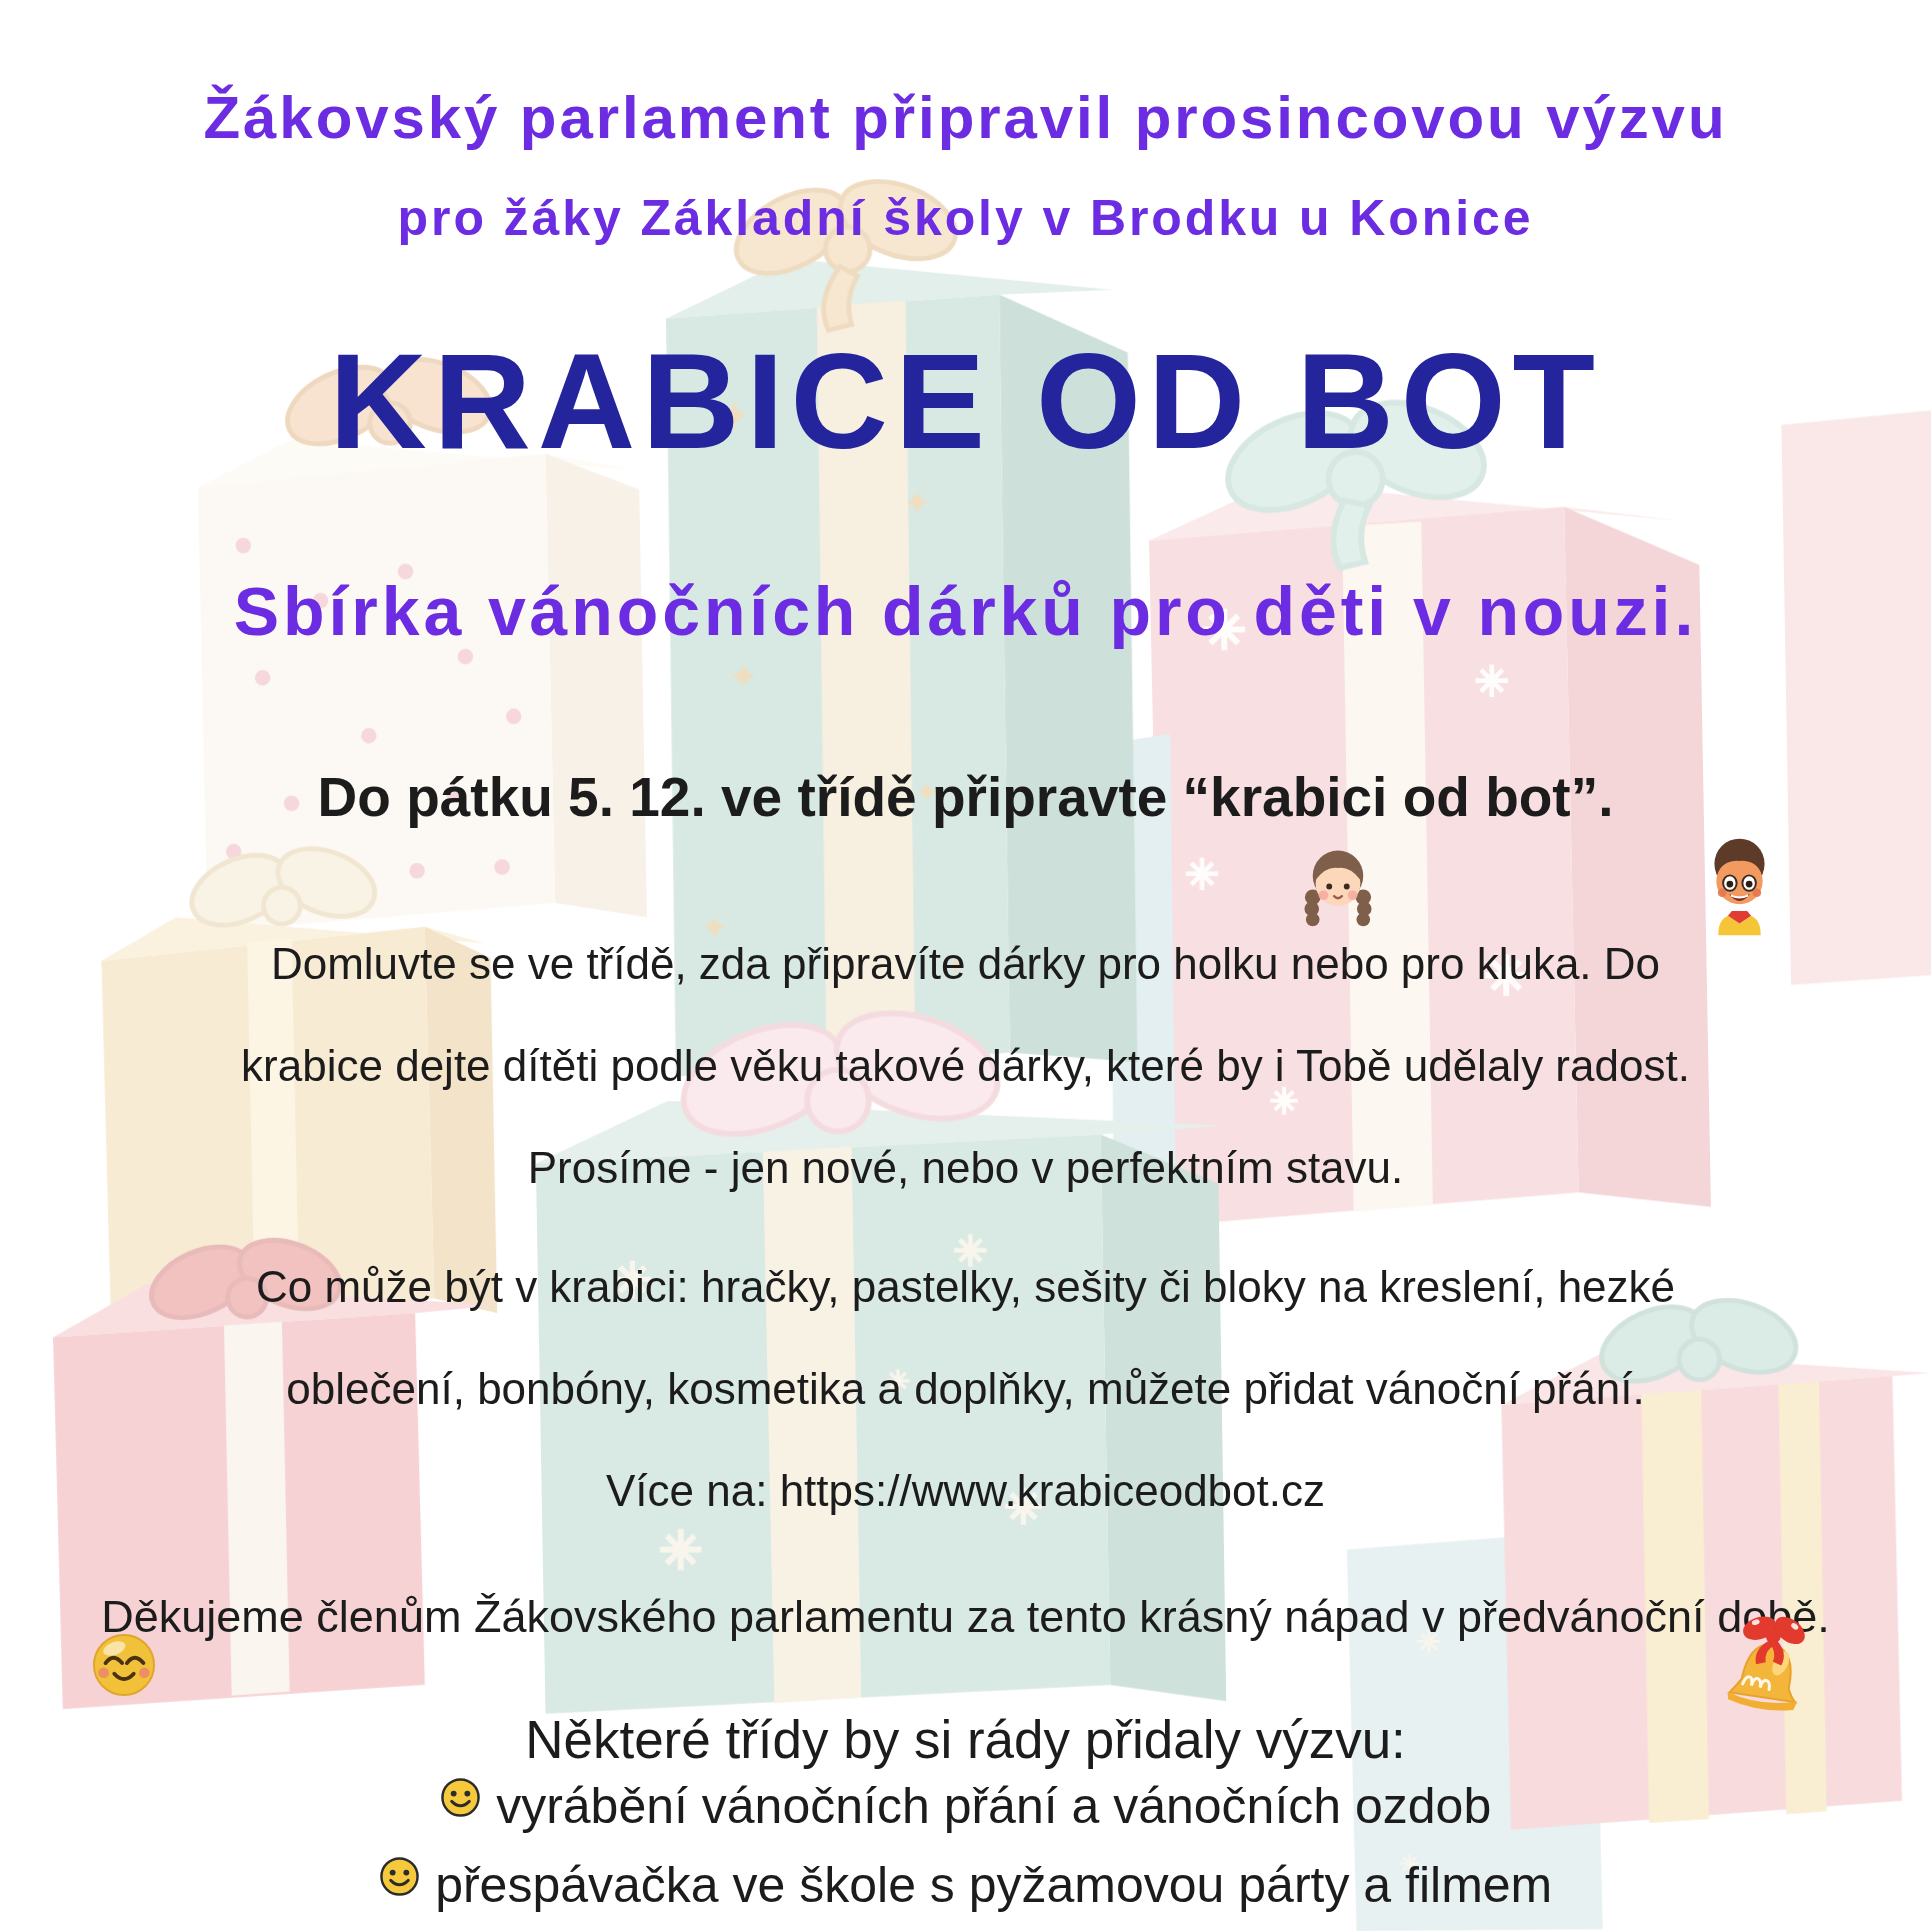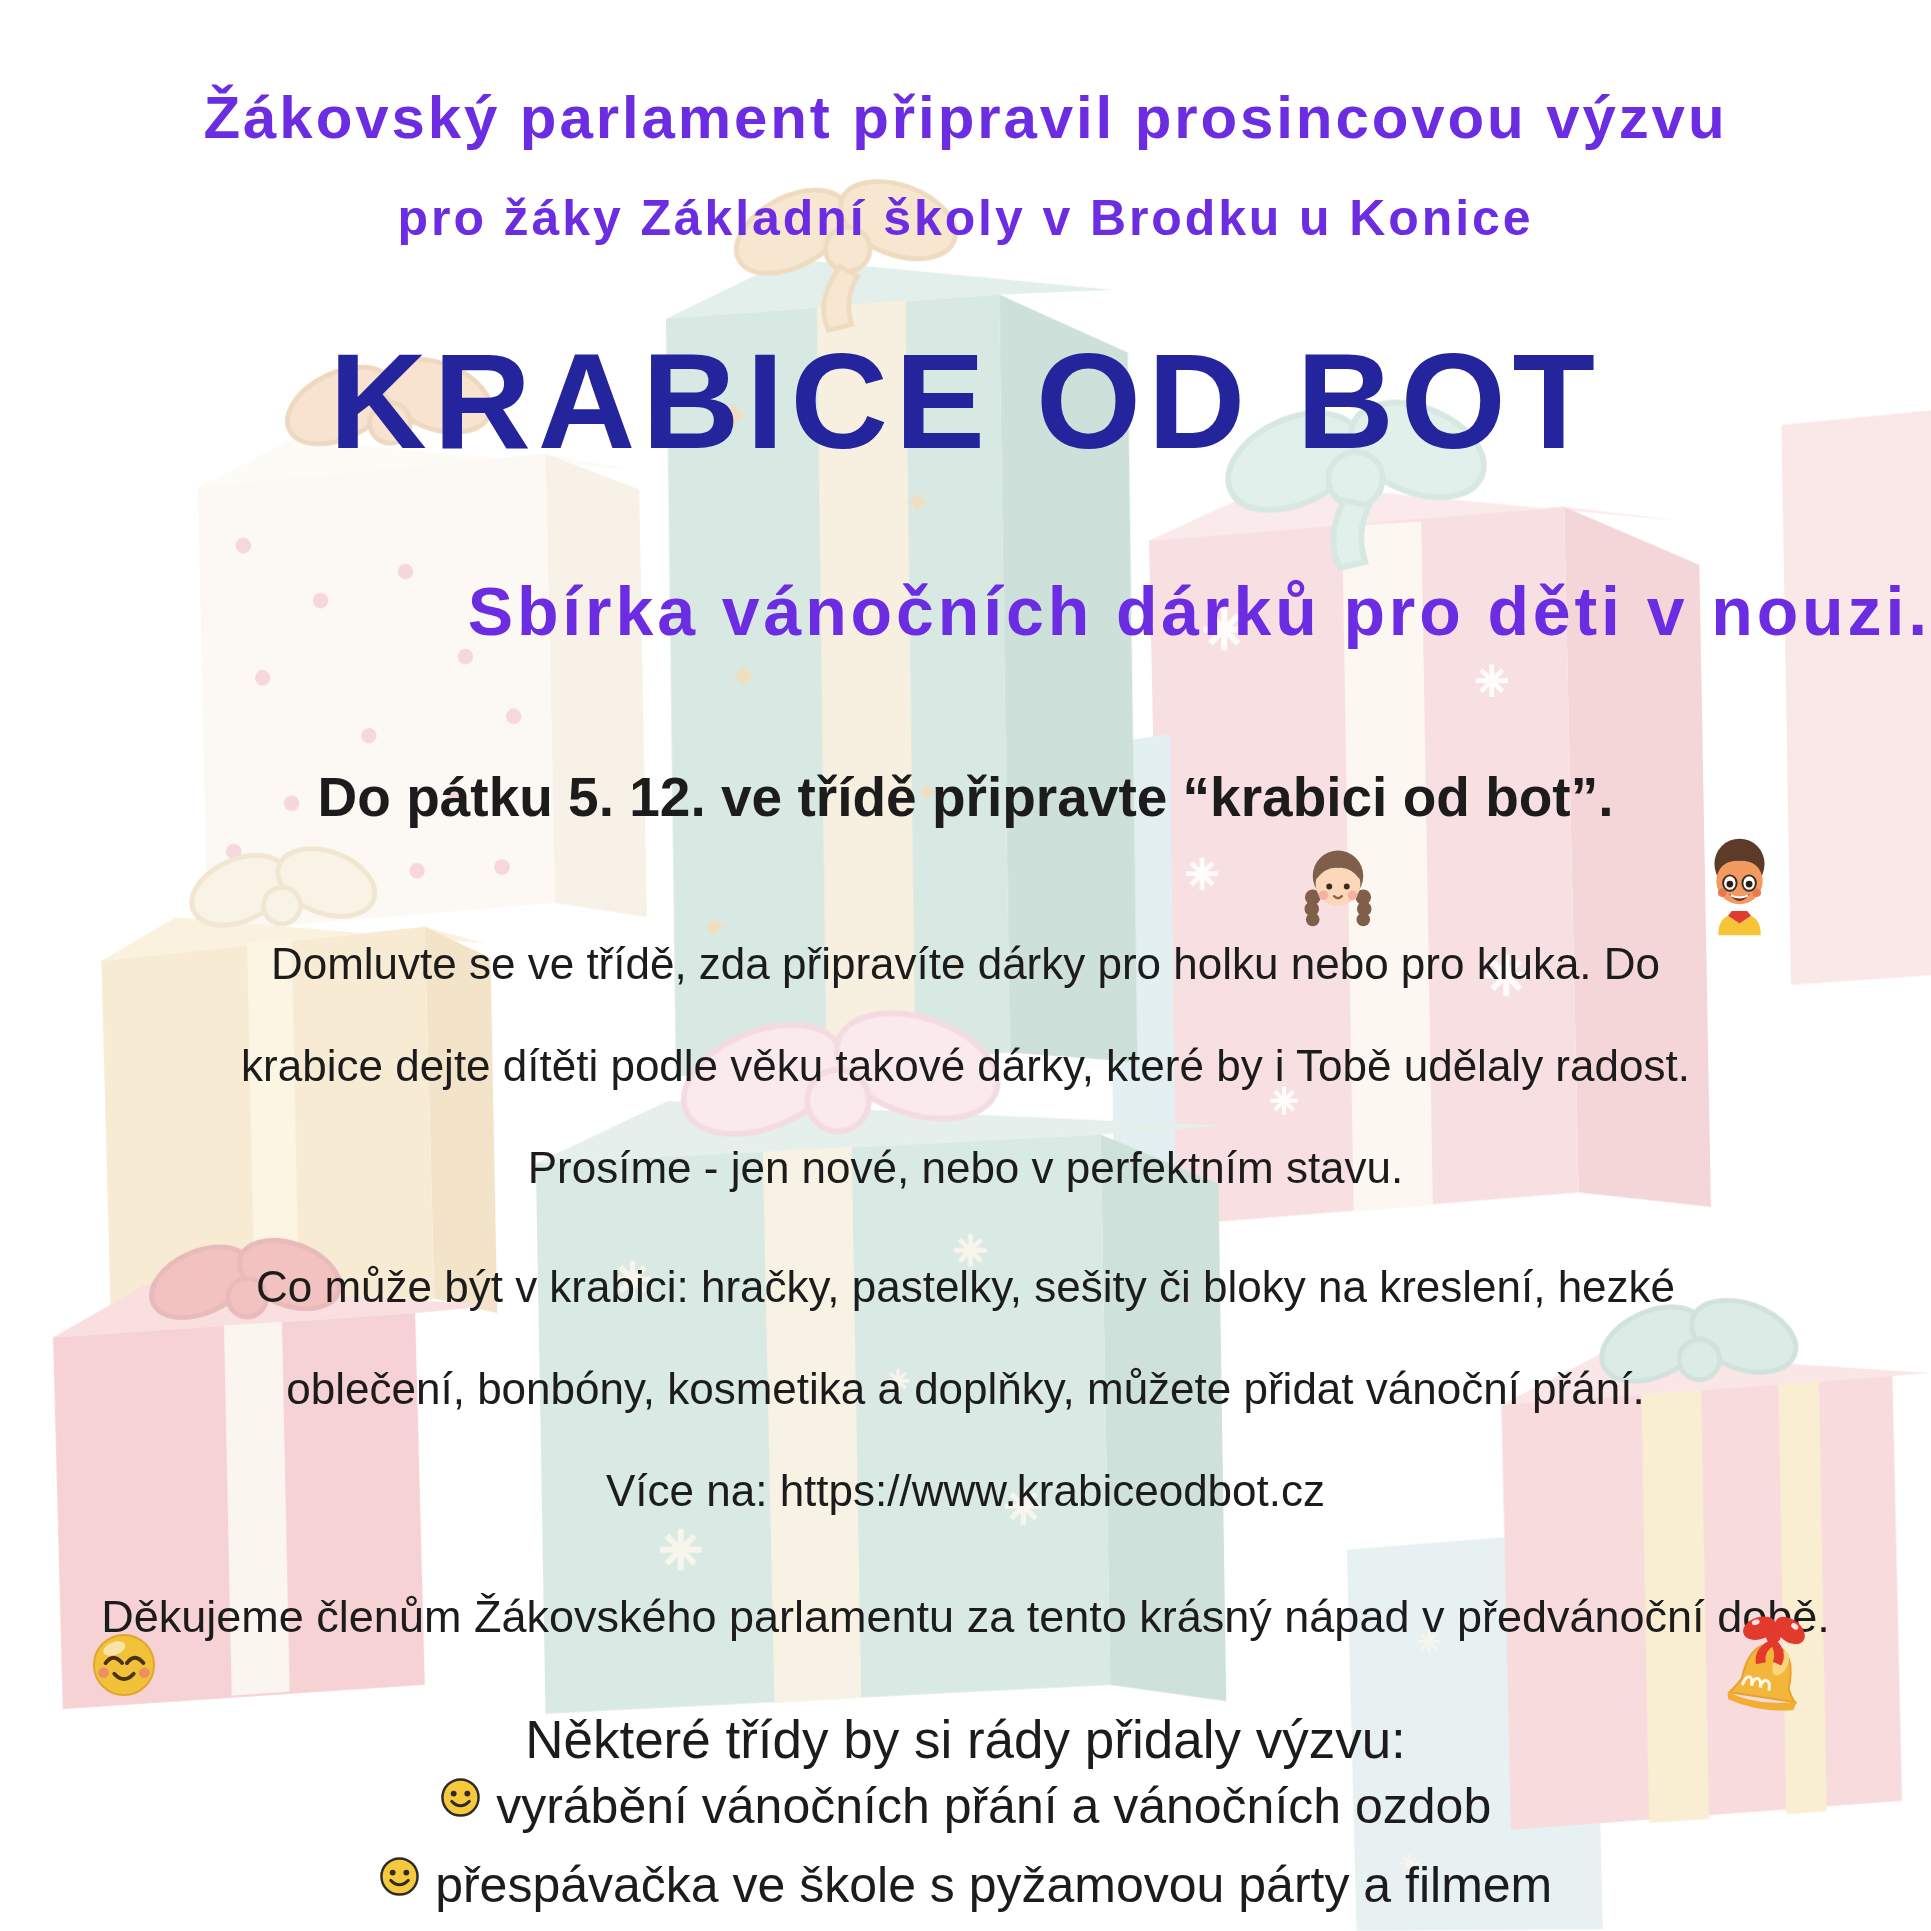--- a/index.html
+++ b/index.html
@@ -8,21 +8,21 @@
     font-family:"Liberation Sans", sans-serif;
   }
   .bg-illustration{position:absolute;left:0;top:0;width:1931px;height:1931px;}
   .txt{position:absolute;left:0;width:1931px;text-align:center;white-space:nowrap;}
   .purple{color:#6b2ce2;}
   .navy{color:#24249c;}
   .black{color:#1c1c1c;}
   .hdr1{top:83px;font-size:60px;letter-spacing:2.9px;font-weight:bold;}
   .hdr2{top:189px;font-size:50px;letter-spacing:2.9px;font-weight:bold;}
   .title{top:324px;font-size:135px;letter-spacing:6.8px;font-weight:bold;}
-  .subtitle{top:572px;font-size:68px;letter-spacing:3.9px;font-weight:bold;text-align:right;}
+  .subtitle{top:572px;font-size:68px;letter-spacing:3.9px;font-weight:bold;}
   .deadline{top:765px;font-size:55px;font-weight:bold;}
   .para{position:absolute;left:0;width:1931px;text-align:center;}
   .para div{font-size:44px;line-height:102px;white-space:nowrap;color:#1c1c1c;}
   .p1{top:913px;}
   .p2{top:1236px;}
   .thanks{top:1591px;font-size:45px;}
   .challenge{top:1701px;font-size:53px;margin-top:8px;}
   .challenge-item{
     position:absolute;left:0;width:1931px;display:flex;justify-content:center;
     align-items:flex-start;gap:15.4px;font-size:50px;color:#1c1c1c;white-space:nowrap;

